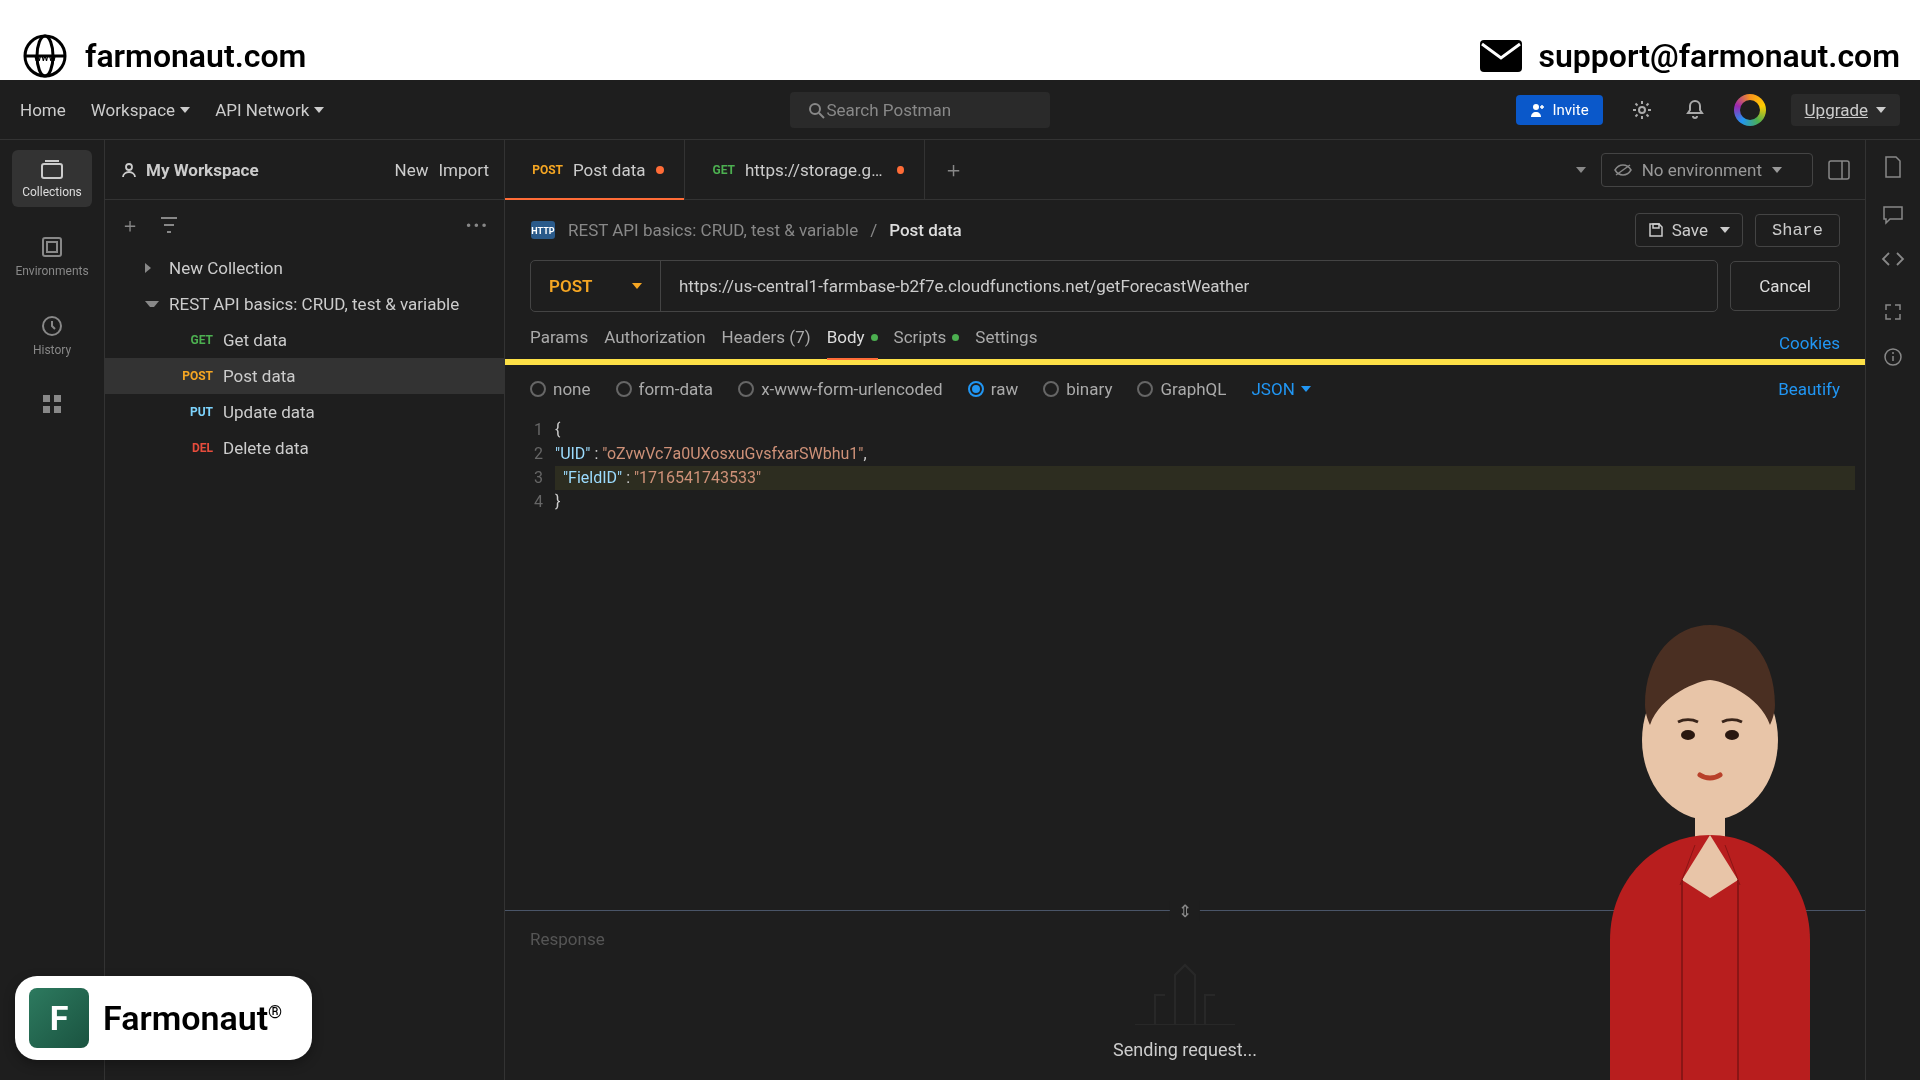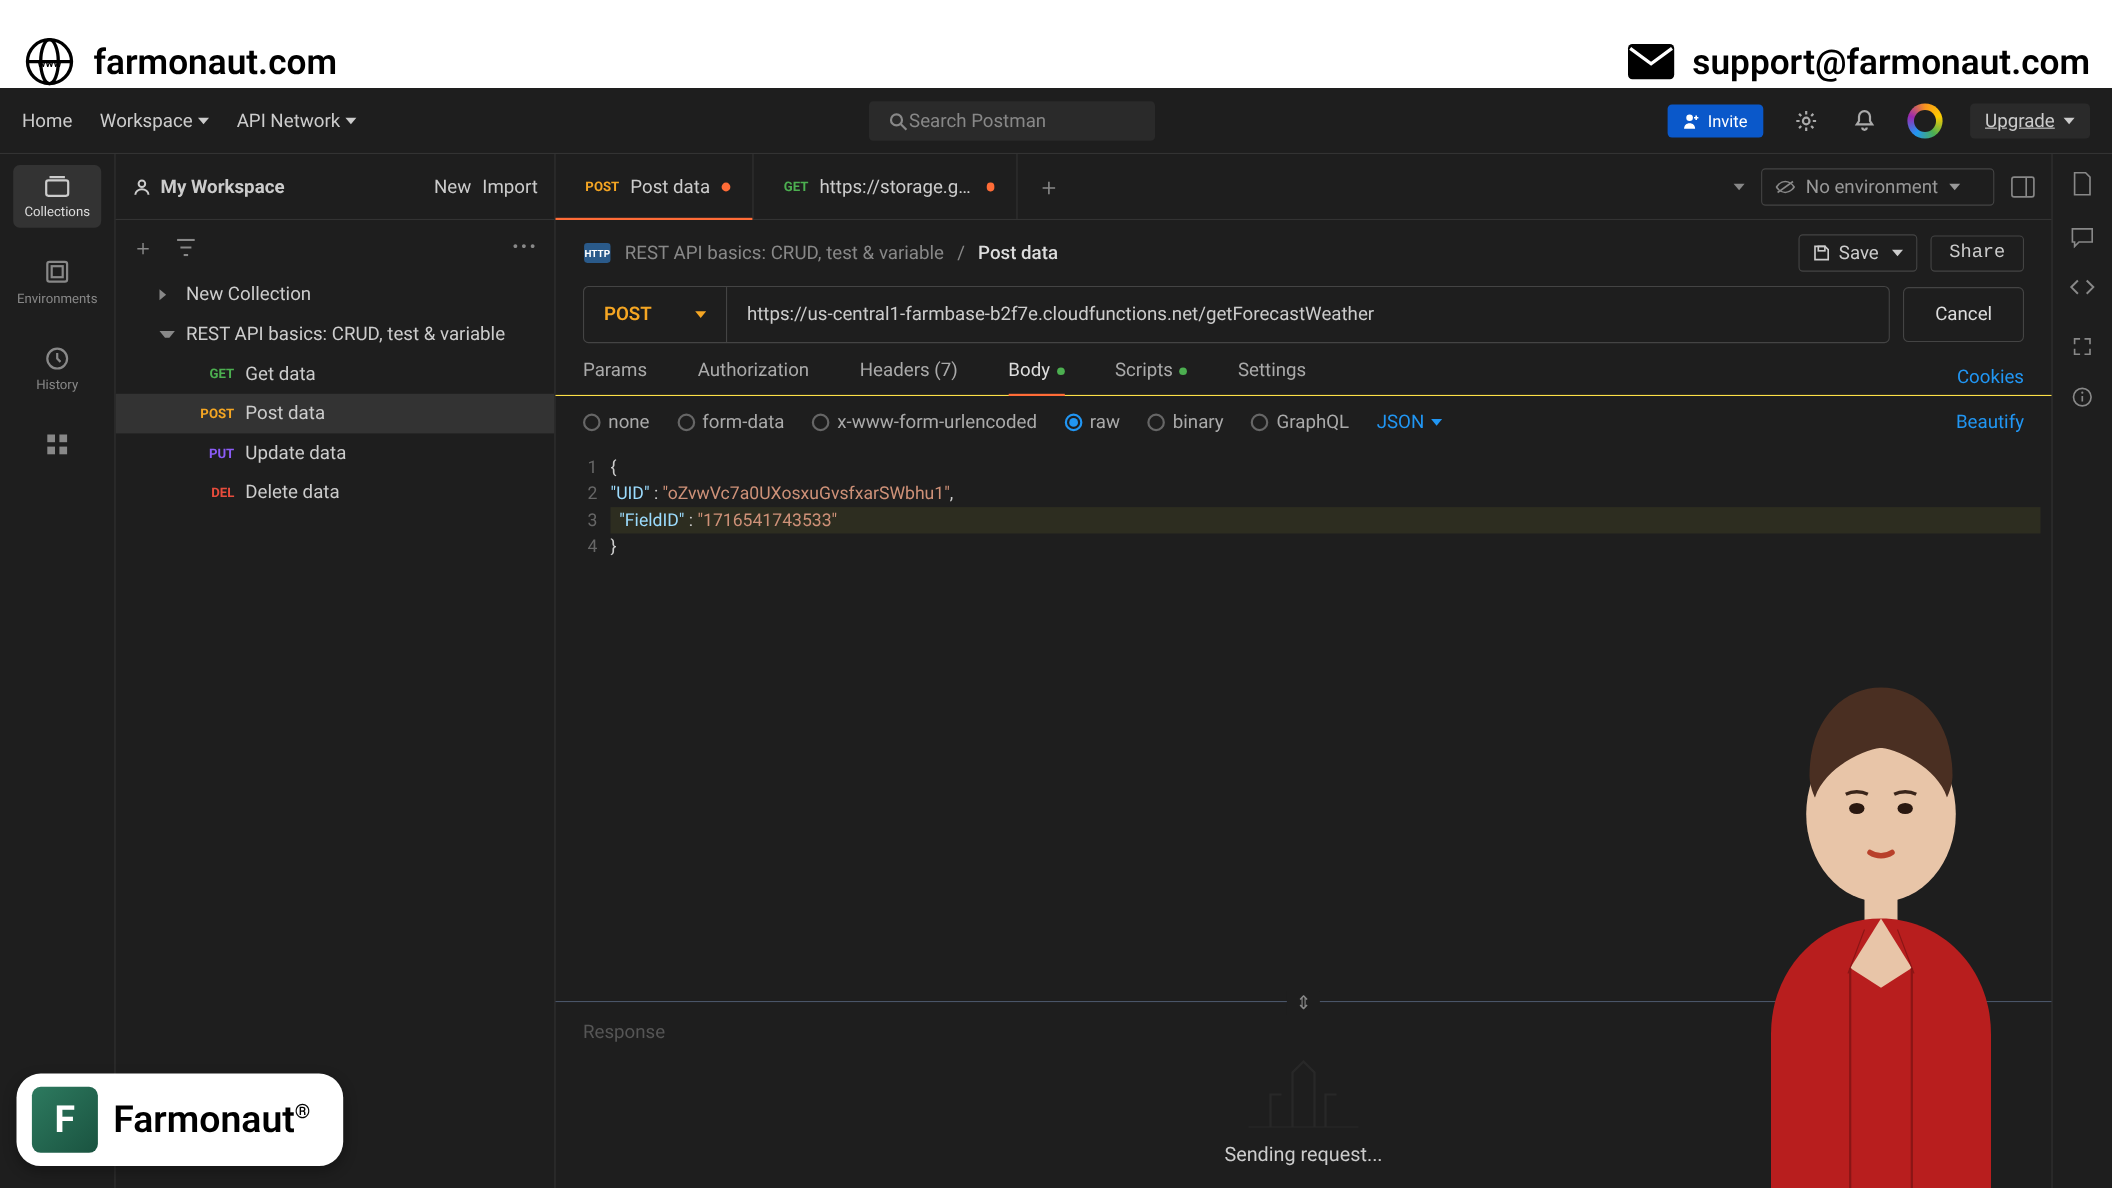--- a/index.html
+++ b/index.html
@@ -42,21 +42,21 @@
 .sidebar-toolbar .sp { flex: 1; }
 .tree { flex: 1; overflow: auto; }
 .tree-row { display: flex; align-items: center; padding: 8px 15px; gap: 10px; cursor: pointer; color: #ccc; }
 .tree-row.selected { background: #333; }
 .tree-row .chev { width: 14px; color: #888; }
 .tree-row.depth1 { padding-left: 40px; }
 .tree-row.depth2 { padding-left: 70px; }
 .method-badge { font-size: 12px; font-weight: 700; width: 38px; text-align: right; }
 .m-get { color: #4caf50; }
 .m-post { color: #f5a623; }
-.m-put { color: #8b5cf6; }
+.m-put { color: #7dd3fc; }
 .m-del { color: #e74c3c; }
 
 
 .main { flex: 1; display: flex; flex-direction: column; position: relative; }
 
 
 .tabs-row { height: 60px; display: flex; align-items: stretch; border-bottom: 1px solid #333; }
 .tab { display: flex; align-items: center; padding: 0 20px; gap: 10px; border-right: 1px solid #333; cursor: pointer; position: relative; max-width: 240px; }
 .tab.active::after { content: ''; position: absolute; bottom: -1px; left: 0; right: 0; height: 2px; background: #ff6c37; }
 .tab .dot { width: 8px; height: 8px; border-radius: 50%; background: #ff6c37; }
@@ -73,21 +73,21 @@
 .share-btn { padding: 6px 16px; border: 1px solid #444; border-radius: 4px; cursor: pointer; font-family: Liberation Mono, monospace; }
 
 
 .url-row { padding: 0 25px; display: flex; gap: 12px; align-items: center; }
 .url-box { flex: 1; display: flex; border: 1px solid #444; border-radius: 5px; overflow: hidden; height: 52px; }
 .method-select { width: 130px; display: flex; align-items: center; justify-content: space-between; padding: 0 18px; color: #f5a623; font-weight: 600; border-right: 1px solid #444; cursor: pointer; }
 .url-input { flex: 1; background: transparent; border: none; color: #ccc; padding: 0 18px; font-size: 17px; outline: none; }
 .cancel-btn { padding: 14px 28px; border: 1px solid #444; border-radius: 5px; cursor: pointer; color: #ddd; }
 
 
-.req-tabs { display: flex; gap: 46px; padding: 15px 25px 0; border-bottom: 1px solid #fde047; align-items: center; }
+.req-tabs { display: flex; gap: 16px; padding: 15px 25px 0; border-bottom: 6px solid #fde047; align-items: center; }
 .req-tab { padding-bottom: 12px; cursor: pointer; color: #aaa; position: relative; display: flex; align-items: center; gap: 6px; }
 .req-tab.active { color: #ddd; }
 .req-tab.active::after { content: ''; position: absolute; bottom: -1px; left: 0; right: 0; height: 2px; background: #ff6c37; }
 .green-dot { width: 7px; height: 7px; border-radius: 50%; background: #4caf50; }
 .cookies-link { margin-left: auto; color: #2196f3; cursor: pointer; }
 
 
 .body-types { display: flex; gap: 25px; padding: 14px 25px; align-items: center; }
 .radio-opt { display: flex; align-items: center; gap: 7px; color: #aaa; cursor: pointer; }
 .radio-circle { width: 16px; height: 16px; border: 2px solid #666; border-radius: 50%; display: flex; align-items: center; justify-content: center; }

